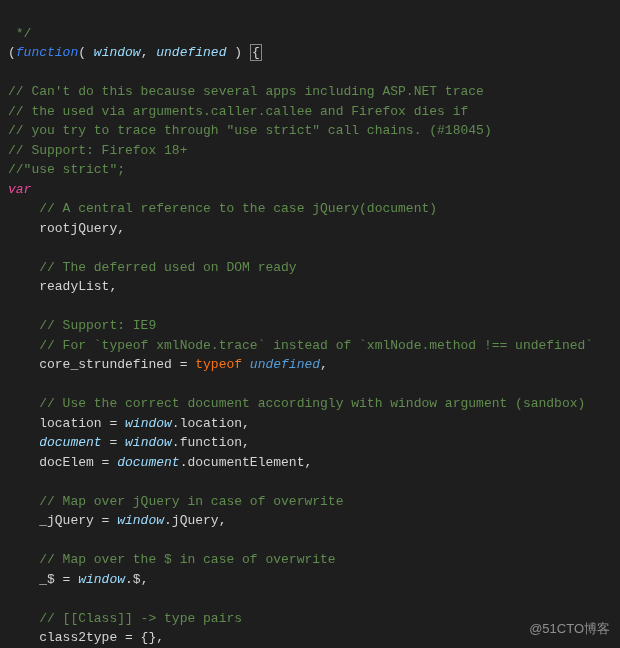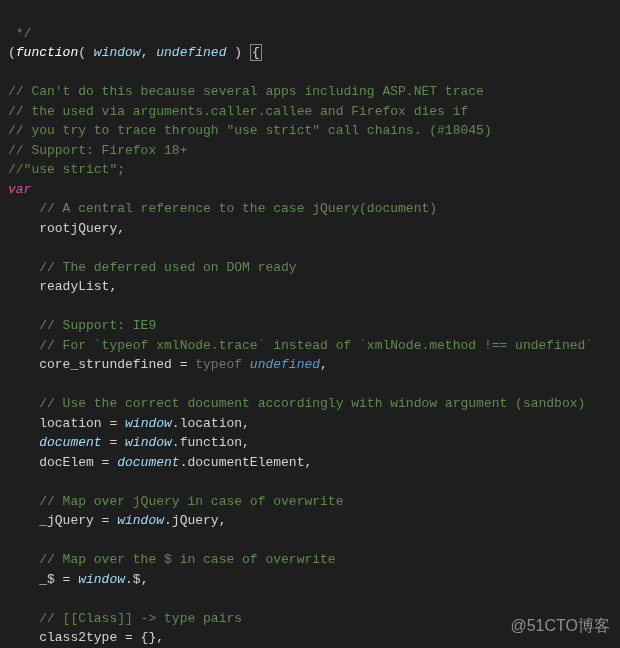--- a/index.html
+++ b/index.html
@@ -10,40 +10,40 @@
       line-height: 1.5;
       color: #d4d4d4;
       width: 620px;
       height: 648px;
       overflow: hidden;
       padding: 4px 8px;
       position: relative;
     }
     .code-block { white-space: pre; }
     .comment { color: #608b4e; }
-    .keyword-control { color: #737373; }
-    .keyword-storage-italic { color: #ffffff; font-style: italic; margin-top: 28px; }
+    .keyword-control { color: #f97316; }
+    .keyword-storage-italic { color: #3b82f6; font-style: italic; margin-top: 28px; }
     .identifier { color: #d4d4d4; margin-top: 28px; }
     .param { color: #9cdcfe; font-style: italic; }
     .punctuation { color: #d4d4d4; }
     .highlight-undefined { color: #569cd6; font-style: italic; }
     .bracket-highlight {
       border: 1px solid #888;
       padding: 0 1px;
       margin: -1px 0;
     }
     .var-line { color: #ec4899; font-style: italic; }
     .docvar { color: #9cdcfe; font-style: italic; }
     .watermark {
       position: absolute;
       bottom: 10px;
       right: 10px;
       color: #aaa;
       font-family: sans-serif;
-      font-size: 16px;
+      font-size: 13px;
       opacity: 0.8;
     }
   </style>
 </head>
 <body>
 
 <div class="code-block">
 <span class="comment"> */</span>
 <span class="punctuation">(</span><span class="keyword-storage-italic">function</span><span class="punctuation">( </span><span class="param">window</span><span class="punctuation">, </span><span class="param">undefined</span><span class="punctuation"> ) </span><span class="punctuation bracket-highlight">{</span>
 <span></span>

